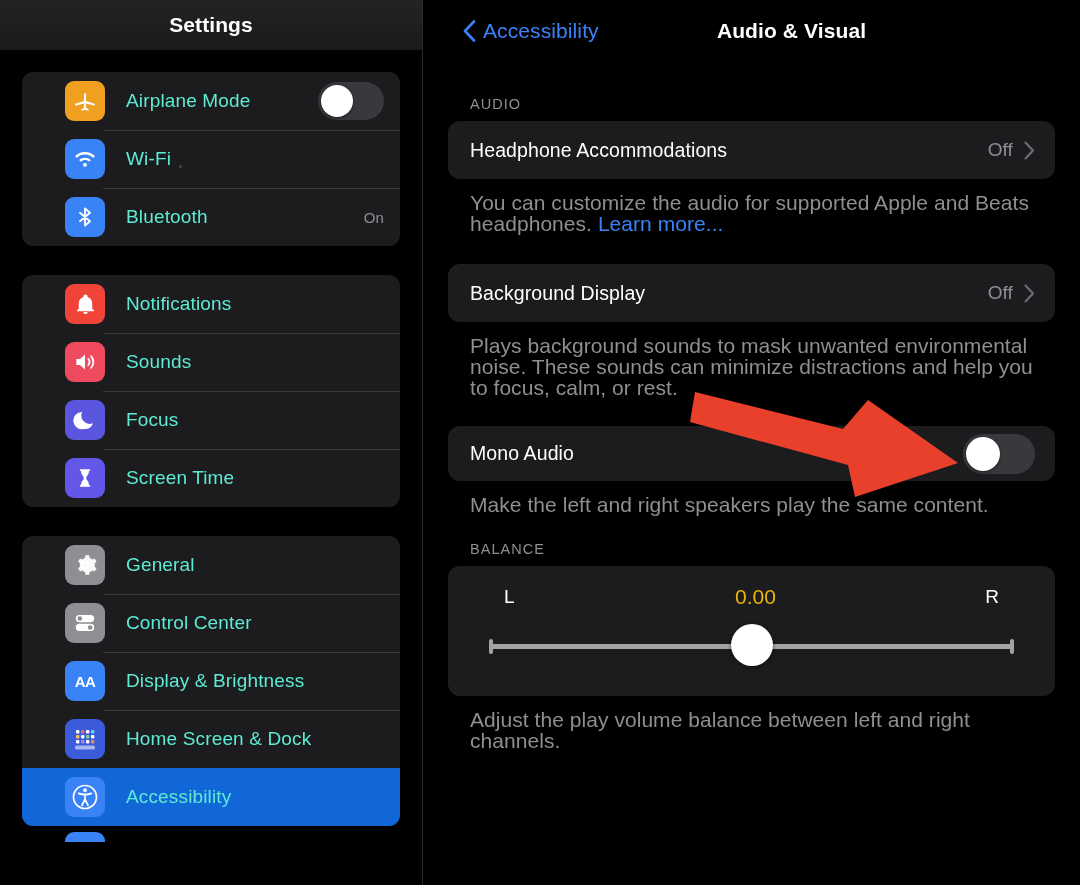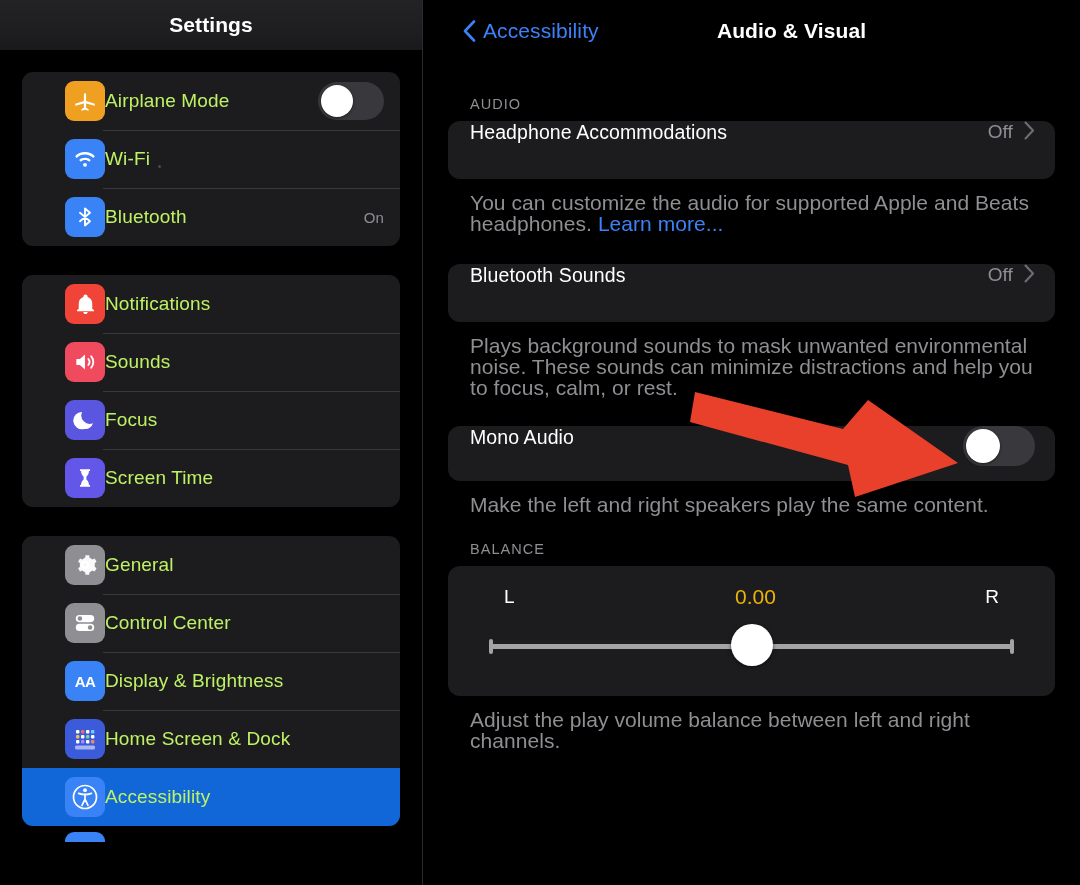--- a/index.html
+++ b/index.html
@@ -44,21 +44,21 @@
   .side-row.selected { background:#1167d8; }
   .side-row.selected::before { background:transparent; }
   .app-icon {
     width:40px; height:40px; border-radius:9px;
     flex:0 0 40px;
     display:flex; align-items:center; justify-content:center;
     position:relative; overflow:hidden;margin-left:24px;
   }
   .app-icon svg { display:block; }
   .side-label {
-    font-size:19px; color:#bef264; letter-spacing:.15px;
+    margin-left:21px; font-size:19px; color:#5eead4; letter-spacing:.15px;
     white-space:nowrap;
   }
   .side-value {
     margin-left:auto; font-size:15px; color:#8e8e93; letter-spacing:.1px;
   }
   .side-dot {
     margin-left:8px; width:3px; height:3px; border-radius:50%;
     background:#4a4a4e; align-self:flex-end; margin-bottom:20px;
   }
   
@@ -110,21 +110,21 @@
   }
   #detail-body { padding:0 25px 0 25px; }
   .sec-head {
     font-size:14.5px; color:#8e8e93; letter-spacing:1.05px;
     padding:34px 0 9px 22px; text-transform:uppercase;
   }
   .card {
     background:#1c1c1e; border-radius:12px; overflow:hidden;
   }
   .card-row {
-    display:flex; 
+    display:flex; align-items:center;
     height:58px; padding:0 20px 0 22px;
   }
   .row-label { font-size:19.5px; color:#fff; letter-spacing:.1px; }
   .row-value { margin-left:auto; font-size:19px; color:#8e8e93; letter-spacing:.1px; }
   .chev { margin-left:11px; display:block; }
   .foot {
     font-size:21px; line-height:21px; color:#8e8e93;
     padding:13px 16px 0 22px; letter-spacing:.05px;
   }
   .foot .link { color:#3b82f9; }
@@ -360,21 +360,21 @@
           </svg>
         </div>
       </div>
 
       <div class="foot">
         <span>You can customize the audio for supported Apple and Beats headphones. </span><span class="link">Learn more...</span>
       </div>
 
       <div class="card" style="margin-top:30px;">
         <div class="card-row">
-          <span class="row-label">Bluetooth Sounds</span>
+          <span class="row-label">Background Display</span>
           <span class="row-value">Off</span>
           <svg class="chev" width="11" height="19" viewBox="0 0 11 19">
             <path d="M1.5 1.5L9 9.5l-7.5 8" fill="none" stroke="#6d6d72" stroke-width="2.1" stroke-linecap="round" stroke-linejoin="round"></path>
           </svg>
         </div>
       </div>
 
       <div class="foot">Plays background sounds to mask unwanted environmental noise. These sounds can minimize distractions and help you to focus, calm, or rest.</div>
 
       <div class="card" style="margin-top:28px;">

